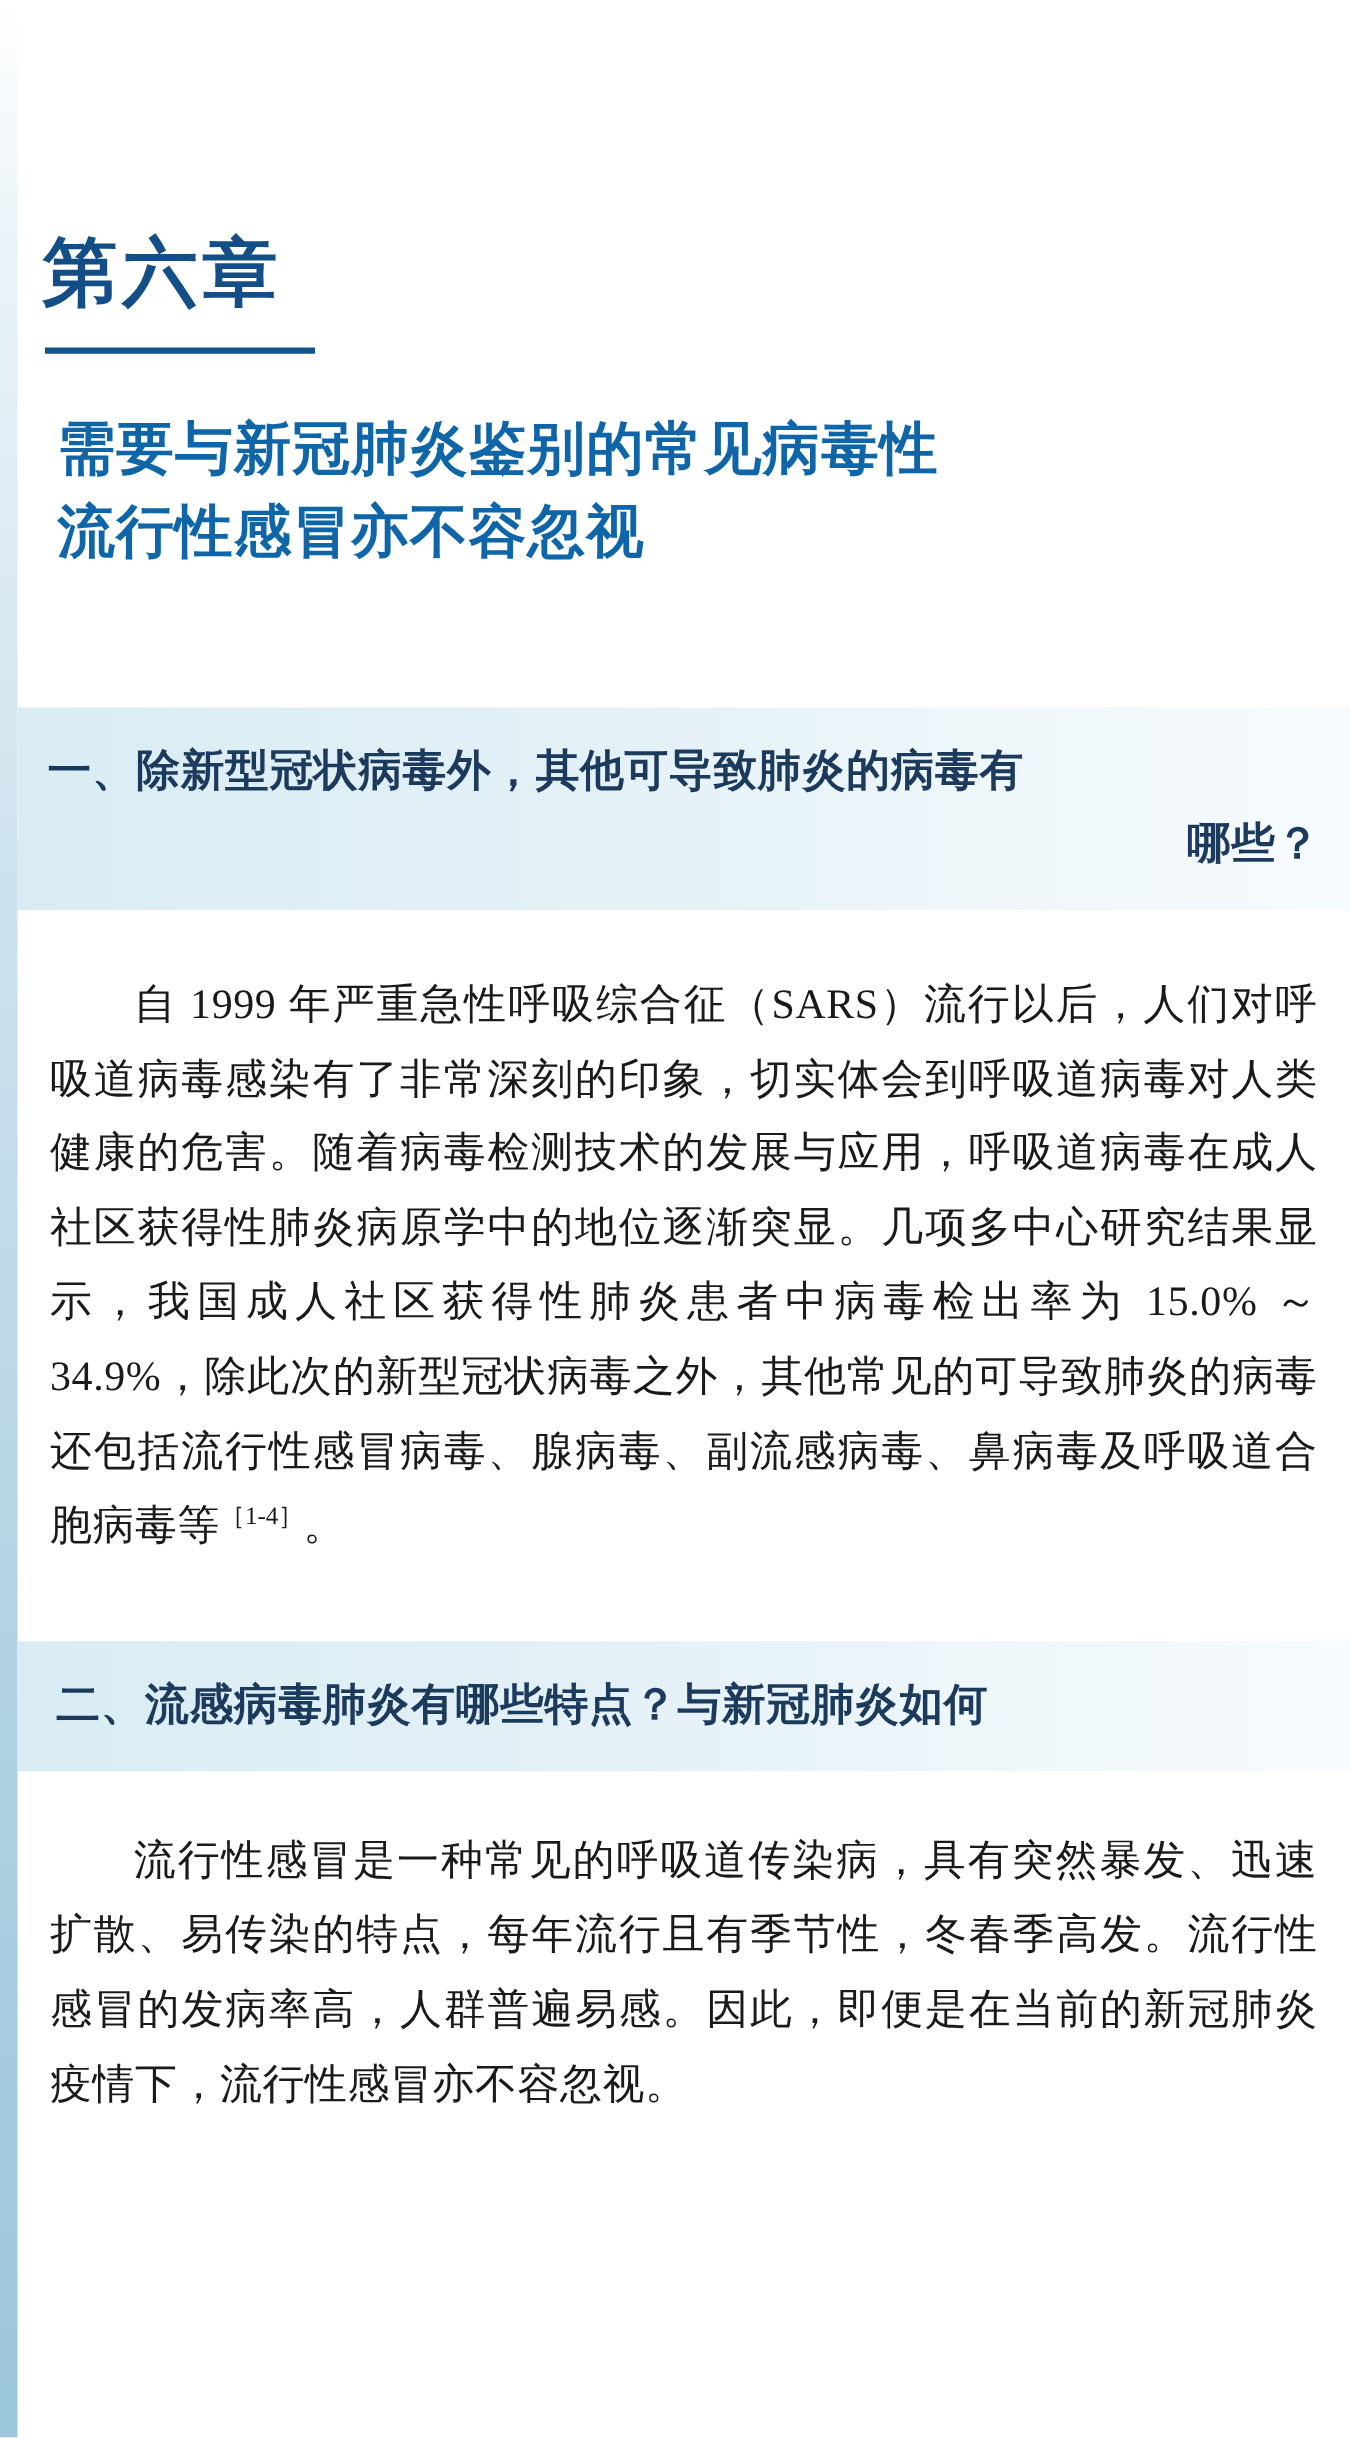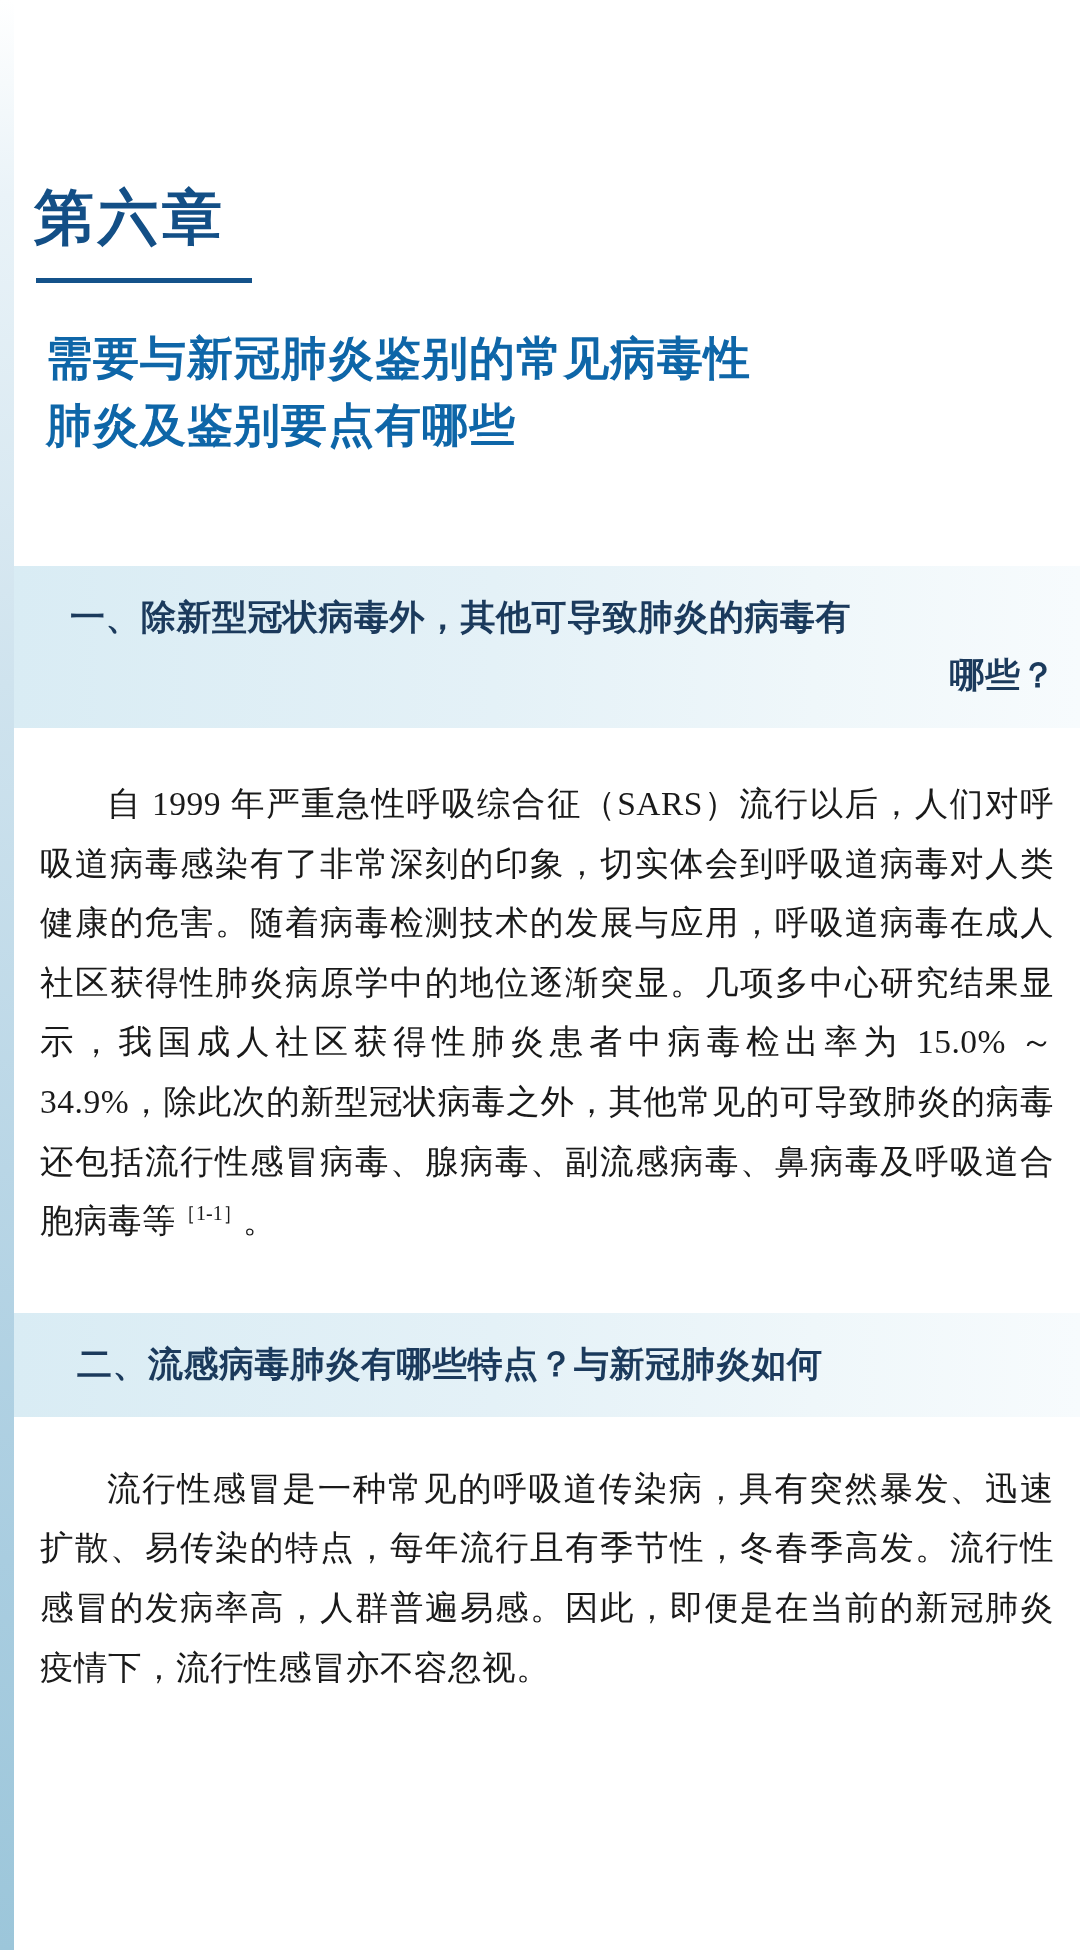--- a/index.html
+++ b/index.html
@@ -72,21 +72,20 @@
     margin-top: 62px;
     padding-left: 31px;
   }
   .section-title {
     font-family: "Liberation Sans", "DejaVu Sans", sans-serif;
     font-size: 35px;
     font-weight: bold;
     color: #1b3a5c;
     line-height: 1.65;
     letter-spacing: 0.5px;
-    margin-left: 32px;
   }
   .section-title .l2 {
     display: block;
     padding-left: 54px;
     text-align: right;
   }
   .para {
     margin: 46px 26px 0 26px;
     font-family: "Liberation Serif", "DejaVu Serif", serif;
     font-size: 33.5px;
@@ -114,31 +113,31 @@
   <div class="left-band"></div>
 
   <div class="content">
 
     <div class="chapter-head">第六章</div>
 
     <div class="chapter-rule"></div>
 
     <div class="chapter-title">
       <div>需要与新冠肺炎鉴别的常见病毒性</div>
-      <div>肺炎及鉴别要点有哪些</div>
+      <div>流行性感冒亦不容忽视</div>
     </div>
 
     <div class="section-bar">
       <div class="section-title">
         <span>一、除新型冠状病毒外，其他可导致肺炎的病毒有</span>
         <span class="l2">哪些？</span>
       </div>
     </div>
 
-    <div class="para"><span>自 1999 年严重急性呼吸综合征（SARS）流行以后，人们对呼吸道病毒感染有了非常深刻的印象，切实体会到呼吸道病毒对人类健康的危害。随着病毒检测技术的发展与应用，呼吸道病毒在成人社区获得性肺炎病原学中的地位逐渐突显。几项多中心研究结果显示，我国成人社区获得性肺炎患者中病毒检出率为 15.0% ～ 34.9%，除此次的新型冠状病毒之外，其他常见的可导致肺炎的病毒还包括流行性感冒病毒、腺病毒、副流感病毒、鼻病毒及呼吸道合胞病毒等</span><sup class="ref">［1-1］</sup><span>。</span></div>
+    <div class="para"><span>自 1999 年严重急性呼吸综合征（SARS）流行以后，人们对呼吸道病毒感染有了非常深刻的印象，切实体会到呼吸道病毒对人类健康的危害。随着病毒检测技术的发展与应用，呼吸道病毒在成人社区获得性肺炎病原学中的地位逐渐突显。几项多中心研究结果显示，我国成人社区获得性肺炎患者中病毒检出率为 15.0% ～ 34.9%，除此次的新型冠状病毒之外，其他常见的可导致肺炎的病毒还包括流行性感冒病毒、腺病毒、副流感病毒、鼻病毒及呼吸道合胞病毒等</span><sup class="ref">［1-4］</sup><span>。</span></div>
 
     <div class="section-bar second">
       <div class="section-title">
         <span>二、流感病毒肺炎有哪些特点？与新冠肺炎如何</span>
       </div>
     </div>
 
     <div class="para tight">流行性感冒是一种常见的呼吸道传染病，具有突然暴发、迅速扩散、易传染的特点，每年流行且有季节性，冬春季高发。流行性感冒的发病率高，人群普遍易感。因此，即便是在当前的新冠肺炎疫情下，流行性感冒亦不容忽视。</div>
 
   </div>

